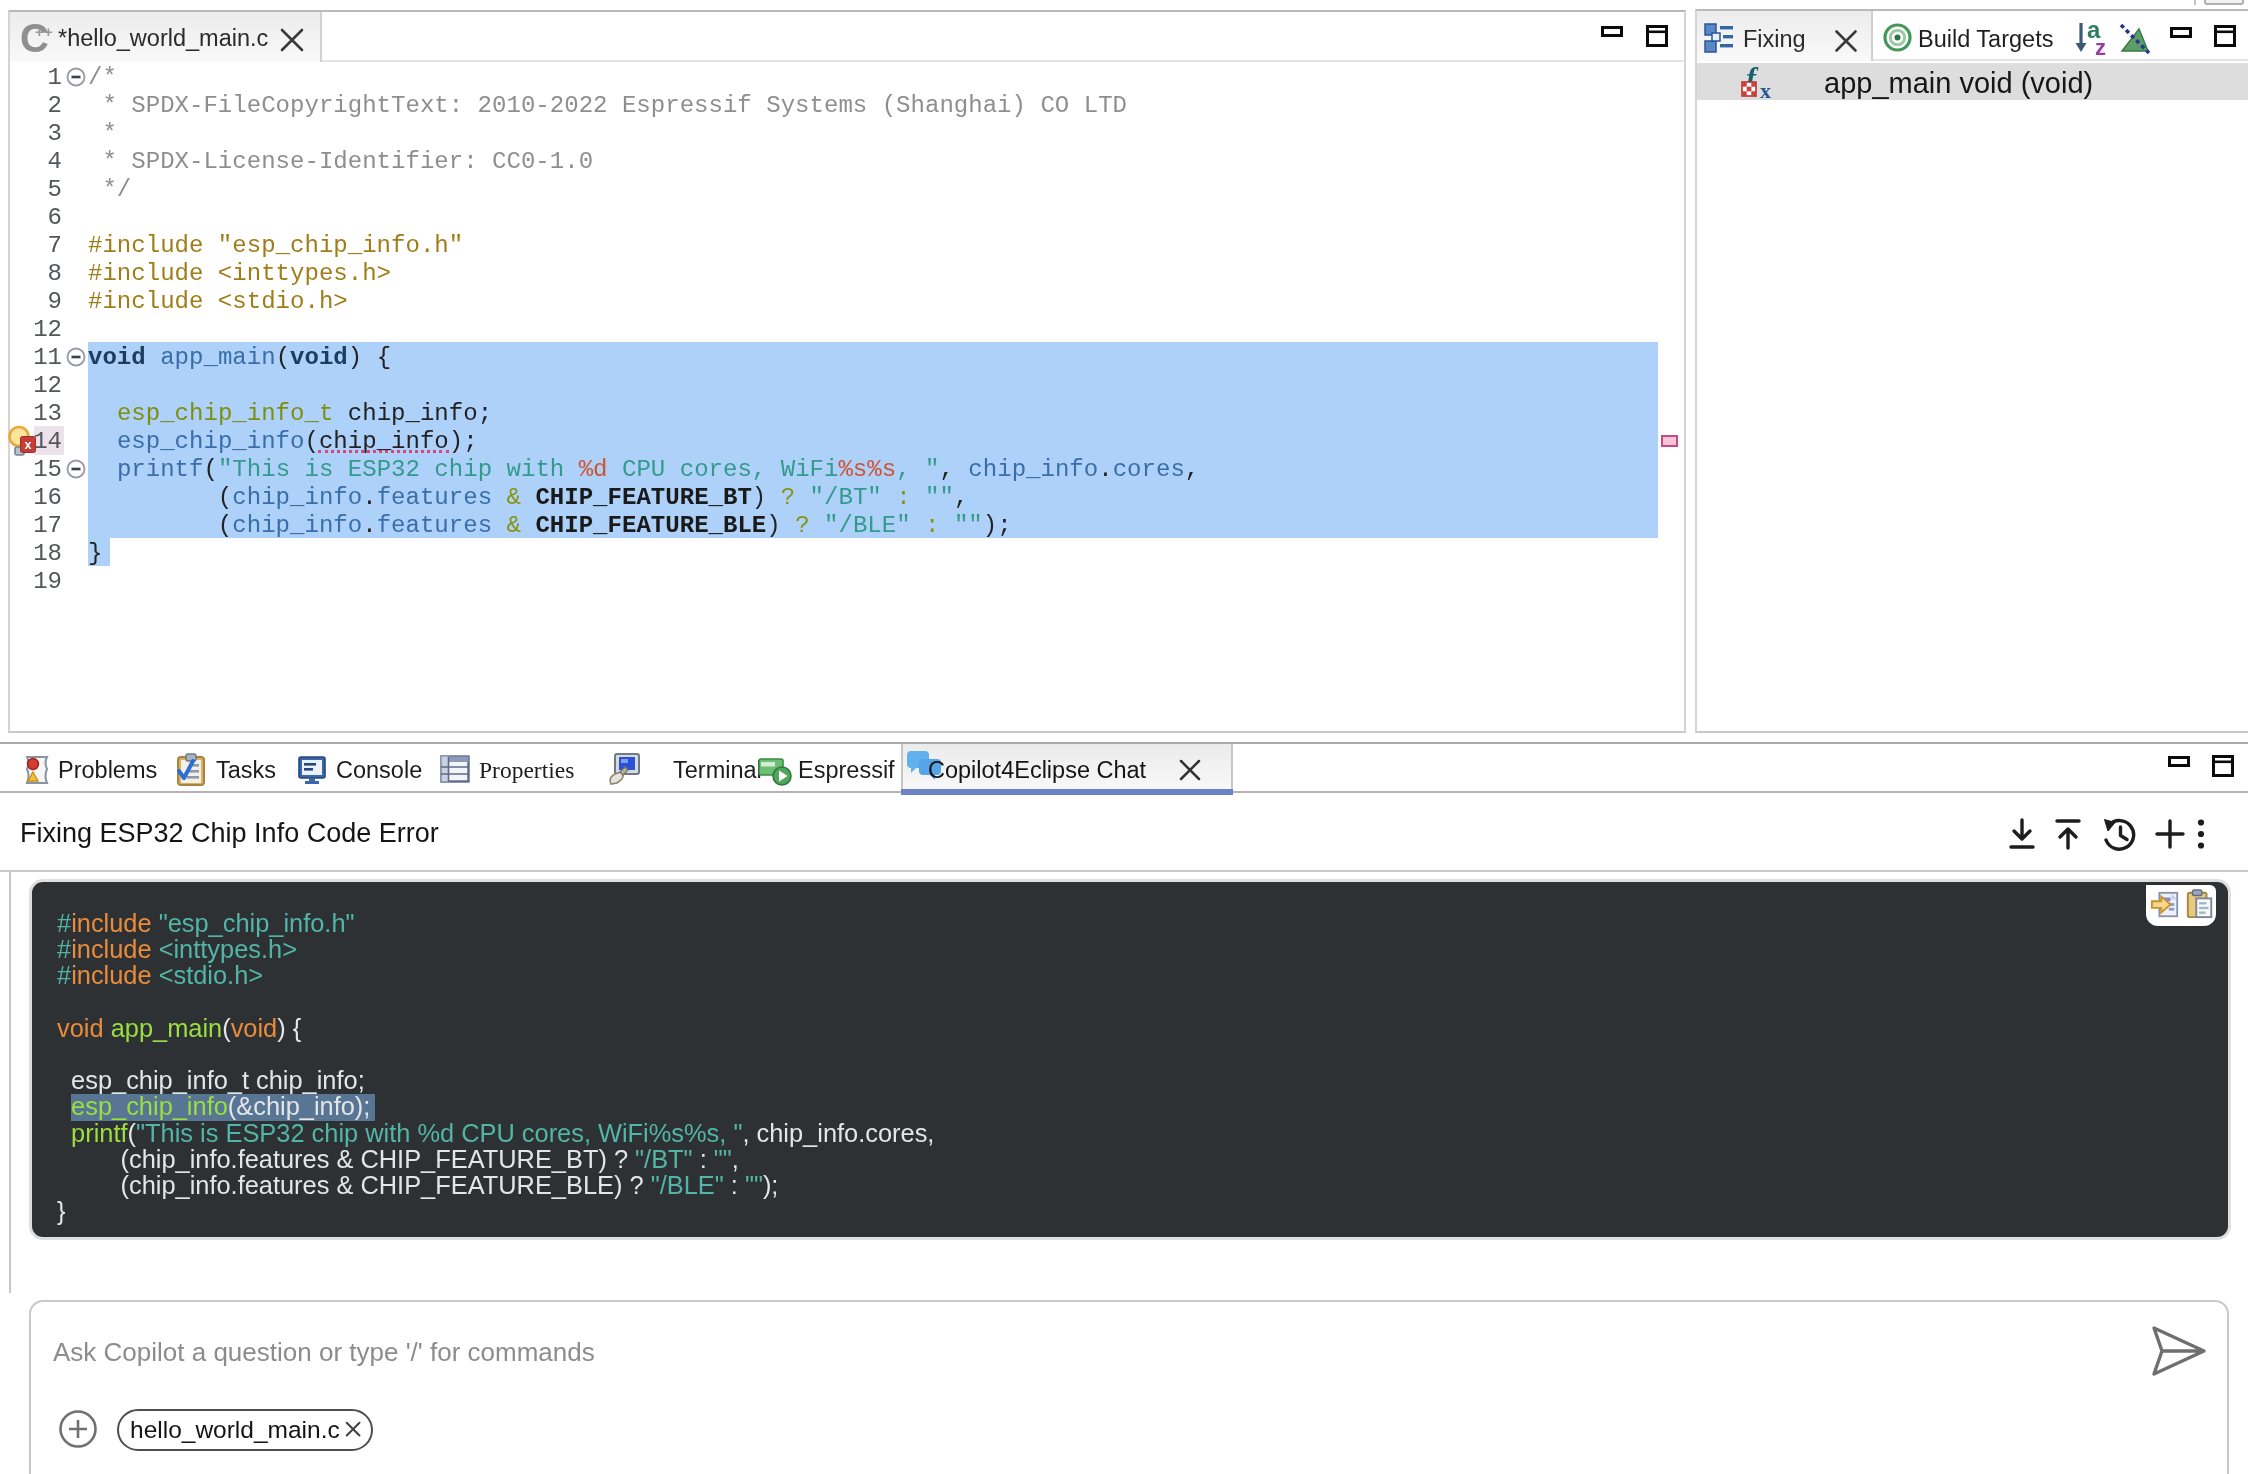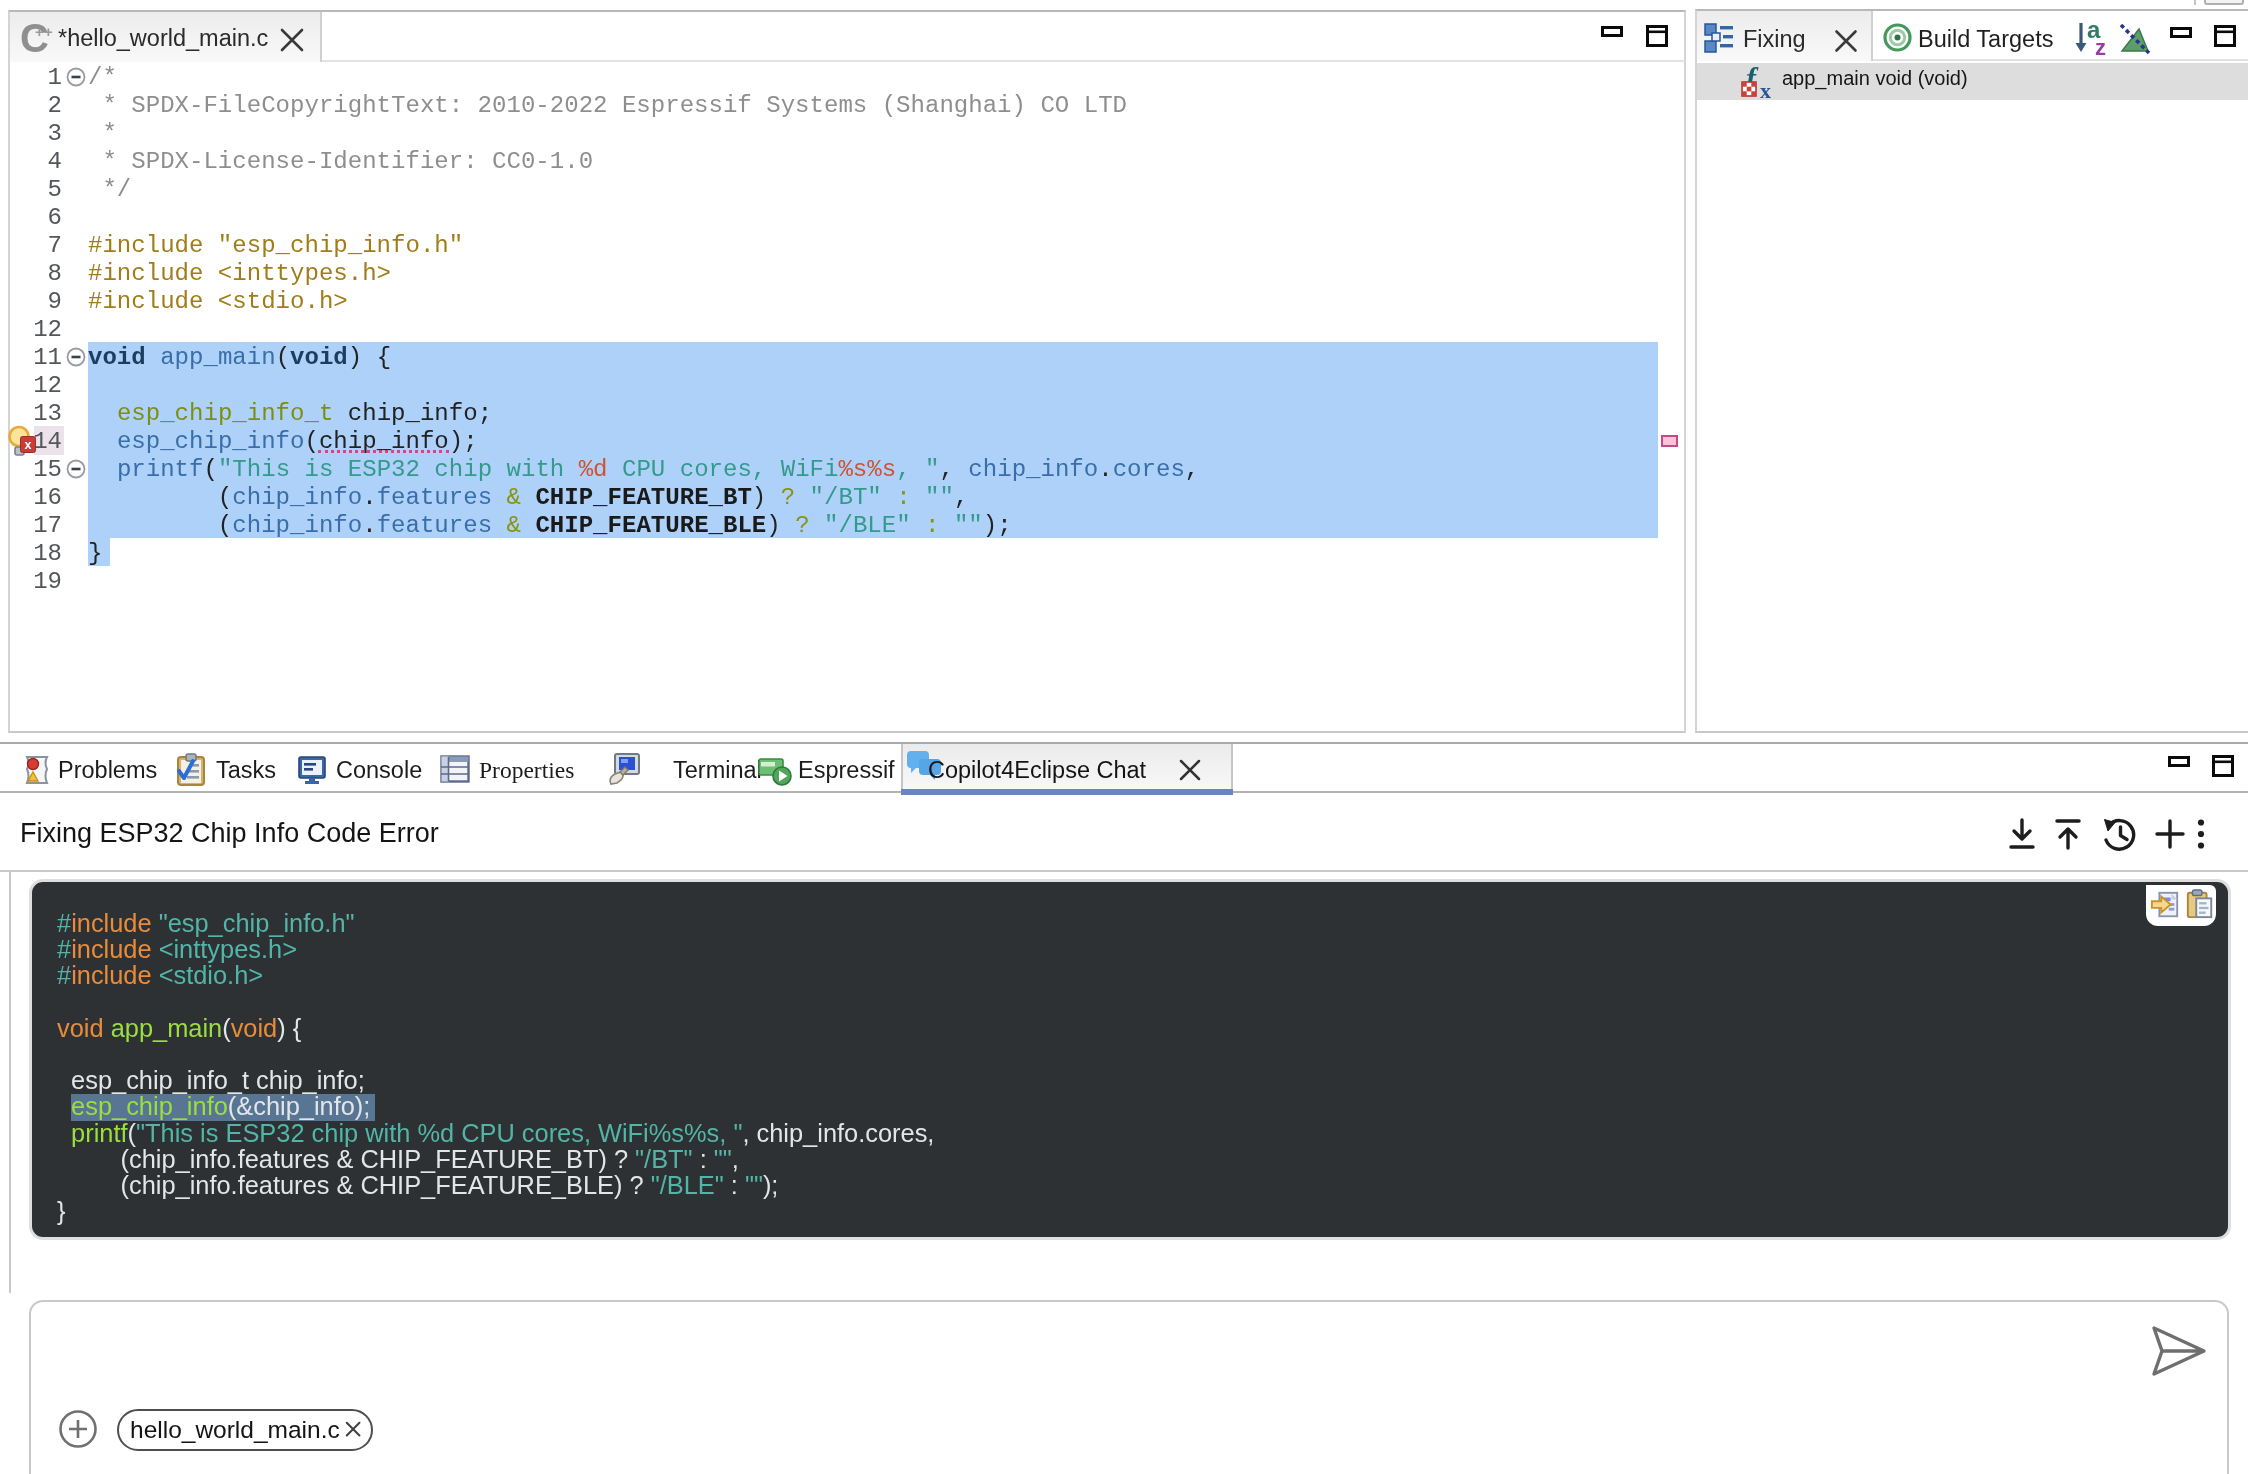--- a/index.html
+++ b/index.html
@@ -176,21 +176,21 @@
     <text x="20" y="36" font-size="22" font-weight="bold" fill="#2a5699" font-family="Liberation Serif">x</text>
     <g>
       <rect x="2" y="20" width="14" height="14" fill="#fff" stroke="#b8342c" stroke-width="1.6"></rect>
       <rect x="2" y="20" width="4.7" height="4.7" fill="#c9413a"></rect>
         <rect x="11.3" y="20" width="4.7" height="4.7" fill="#c9413a"></rect>
       <rect x="6.7" y="24.7" width="4.7" height="4.7" fill="#c9413a"></rect>
       <rect x="2" y="29.3" width="4.7" height="4.7" fill="#c9413a"></rect>
         <rect x="11.3" y="29.3" width="4.7" height="4.7" fill="#c9413a"></rect>
     </g>
   </svg>
-  <div class="uit" style="left:1782px;top:67px;font-size:20px;color:#161616;">app_main void (void)</div>
+  <div class="uit" style="left:1824px;top:67px;font-size:29px;color:#161616;">app_main void (void)</div>
 
   <div class="abs" style="left:2194px;top:0px;width:2px;height:5px;background:#c4c4c4;"></div>
   <div class="abs" style="left:2204px;top:-14px;width:40px;height:19px;border:2.5px solid #b0b0b0;border-radius:3px;box-sizing:border-box;background:#f2f2f2;"></div>
 
   <div class="abs" style="left:0;top:742px;width:2248px;height:51px;background:#ffffff;border-top:2px solid #a9a9a9;border-bottom:2px solid #b3b3b3;box-sizing:border-box;"></div>
   <div id="btabs">
       <div class="uit" style="left:58px;top:757px;">Problems</div>
       <div class="uit" style="left:216px;top:757px;">Tasks</div>
       <div class="uit" style="left:336px;top:757px;">Console</div>
       <div class="uit" style="left:479px;top:757px;font-family:Liberation Serif, serif;">Properties</div>
@@ -315,20 +315,21 @@
   <svg class="abs" style="left:2185px;top:889px;" width="30" height="30" viewBox="0 0 32 32">
     <rect x="3" y="4" width="20" height="26" rx="2" fill="#e8c97e" stroke="#a8853e" stroke-width="2"></rect>
     <rect x="8" y="1" width="10" height="6" rx="2" fill="#9aa7b8" stroke="#5f6e80" stroke-width="1.5"></rect>
     <rect x="12" y="10" width="16" height="20" fill="#f6f8fa" stroke="#7a8698" stroke-width="2"></rect>
     <rect x="15" y="14" width="8" height="2.5" fill="#9fb6c6"></rect>
     <rect x="15" y="19" width="10" height="2.5" fill="#9fb6c6"></rect>
     <rect x="15" y="24" width="7" height="2.5" fill="#9fb6c6"></rect>
   </svg>
 
   <div class="abs" style="left:29px;top:1300px;width:2200px;height:190px;border:2.5px solid #c9c9c9;border-radius:14px;box-sizing:border-box;background:#fff;"></div>
+  <div class="uit" style="left:53px;top:1337px;font-size:26px;color:#8c8c8c;">Ask Copilot a question or type '/' for commands</div>
   <svg class="abs" style="left:2148px;top:1324px;" width="62" height="56" viewBox="0 0 62 56">
     <path d="M6 4 L56 27 L6 50 L14 27 Z M14 27 L52 27" fill="none" stroke="#6f6f6f" stroke-width="3.4" stroke-linejoin="round" stroke-linecap="round"></path>
   </svg>
   <svg class="abs" style="left:58px;top:1409px;" width="40" height="40" viewBox="0 0 40 40">
     <circle cx="20" cy="20" r="17.5" fill="none" stroke="#707070" stroke-width="2.6"></circle>
     <path d="M20 11 L20 29 M11 20 L29 20" stroke="#707070" stroke-width="2.6"></path>
   </svg>
   <div class="abs" style="left:117px;top:1409px;width:256px;height:42px;border:2.5px solid #4f4f4f;border-radius:22px;box-sizing:border-box;"></div>
   <div class="uit" style="left:130px;top:1416px;font-size:24.5px;color:#141414;">hello_world_main.c</div>
   <svg class="abs" style="left:344px;top:1420px;" width="20" height="20" viewBox="0 0 22 22">

